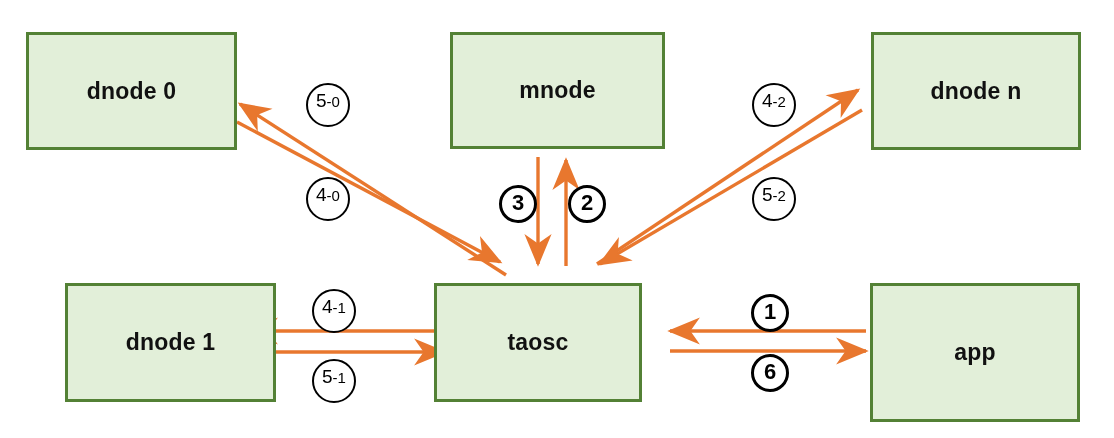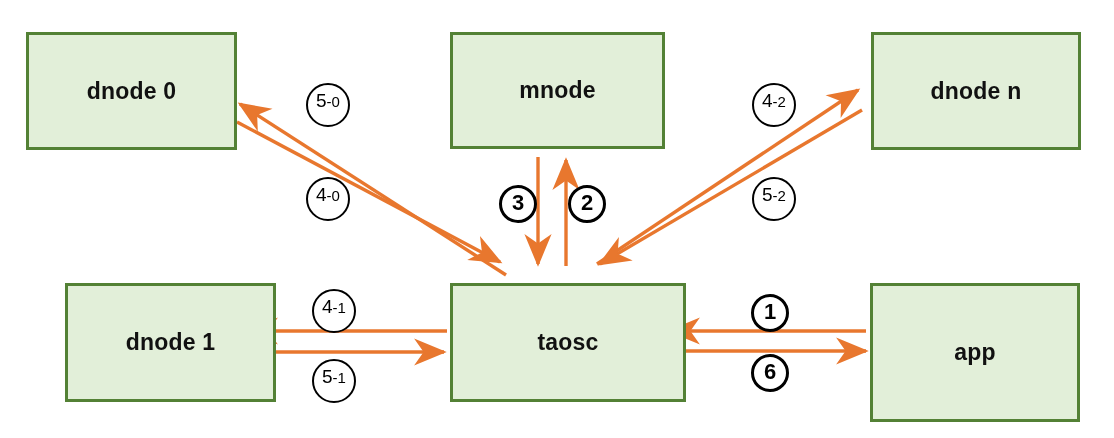--- a/index.html
+++ b/index.html
@@ -154,21 +154,21 @@
   </div>
 
   <div class="node-box" style="left:871px; top:32px;  width:210px; height:118px;">
     <span class="node-label">dnode n</span>
   </div>
 
   <div class="node-box" style="left:26px;  top:283px; width:211px; height:119px;margin-left:39px;">
     <span class="node-label">dnode 1</span>
   </div>
 
-  <div class="node-box" style="left:450px; top:283px; width:236px; height:119px;">
+  <div class="node-box" style="left:434px; top:283px; width:208px; height:119px;">
     <span class="node-label">taosc</span>
   </div>
 
   <div class="node-box" style="left:870px; top:283px; width:210px; height:139px;">
     <span class="node-label">app</span>
   </div>
 
   <div class="tag-circle" style="left:306px; top:83px;">
     <span class="tag-inner">
       <span class="t-main">5</span>

